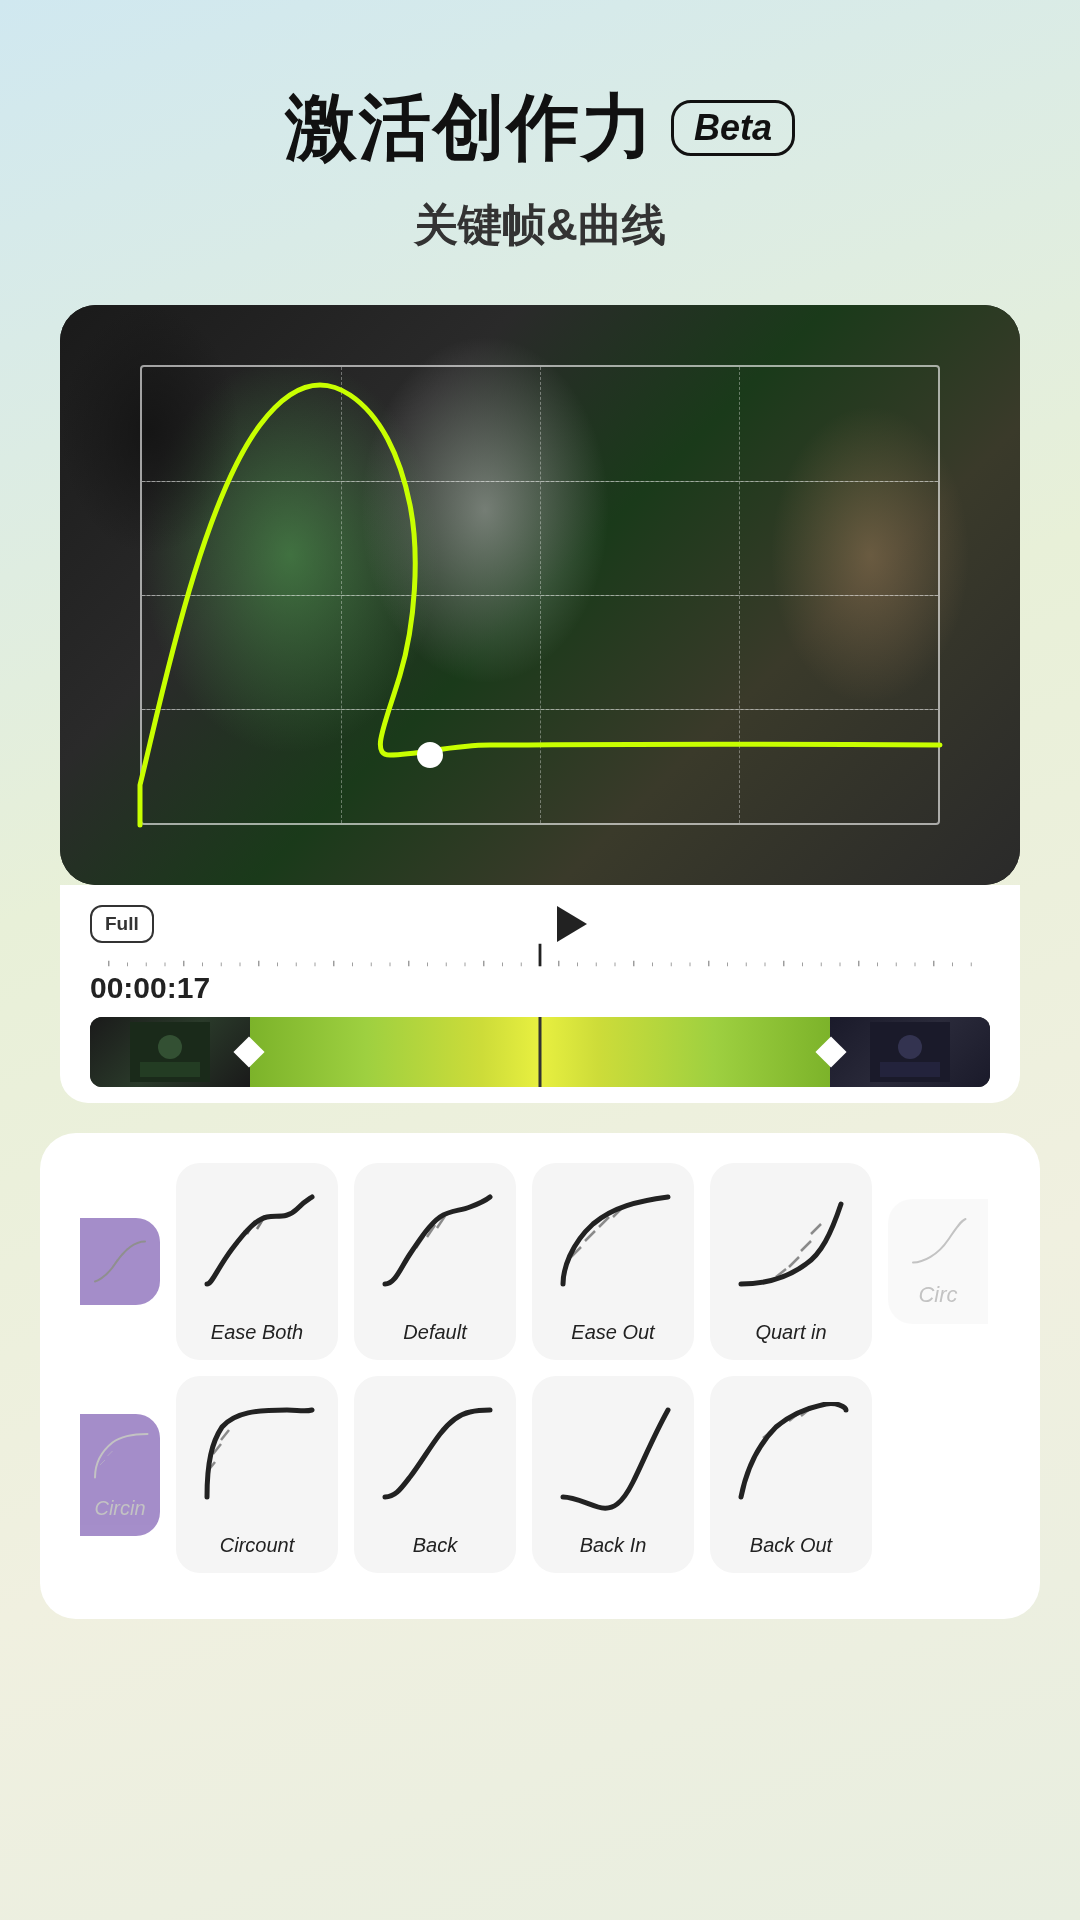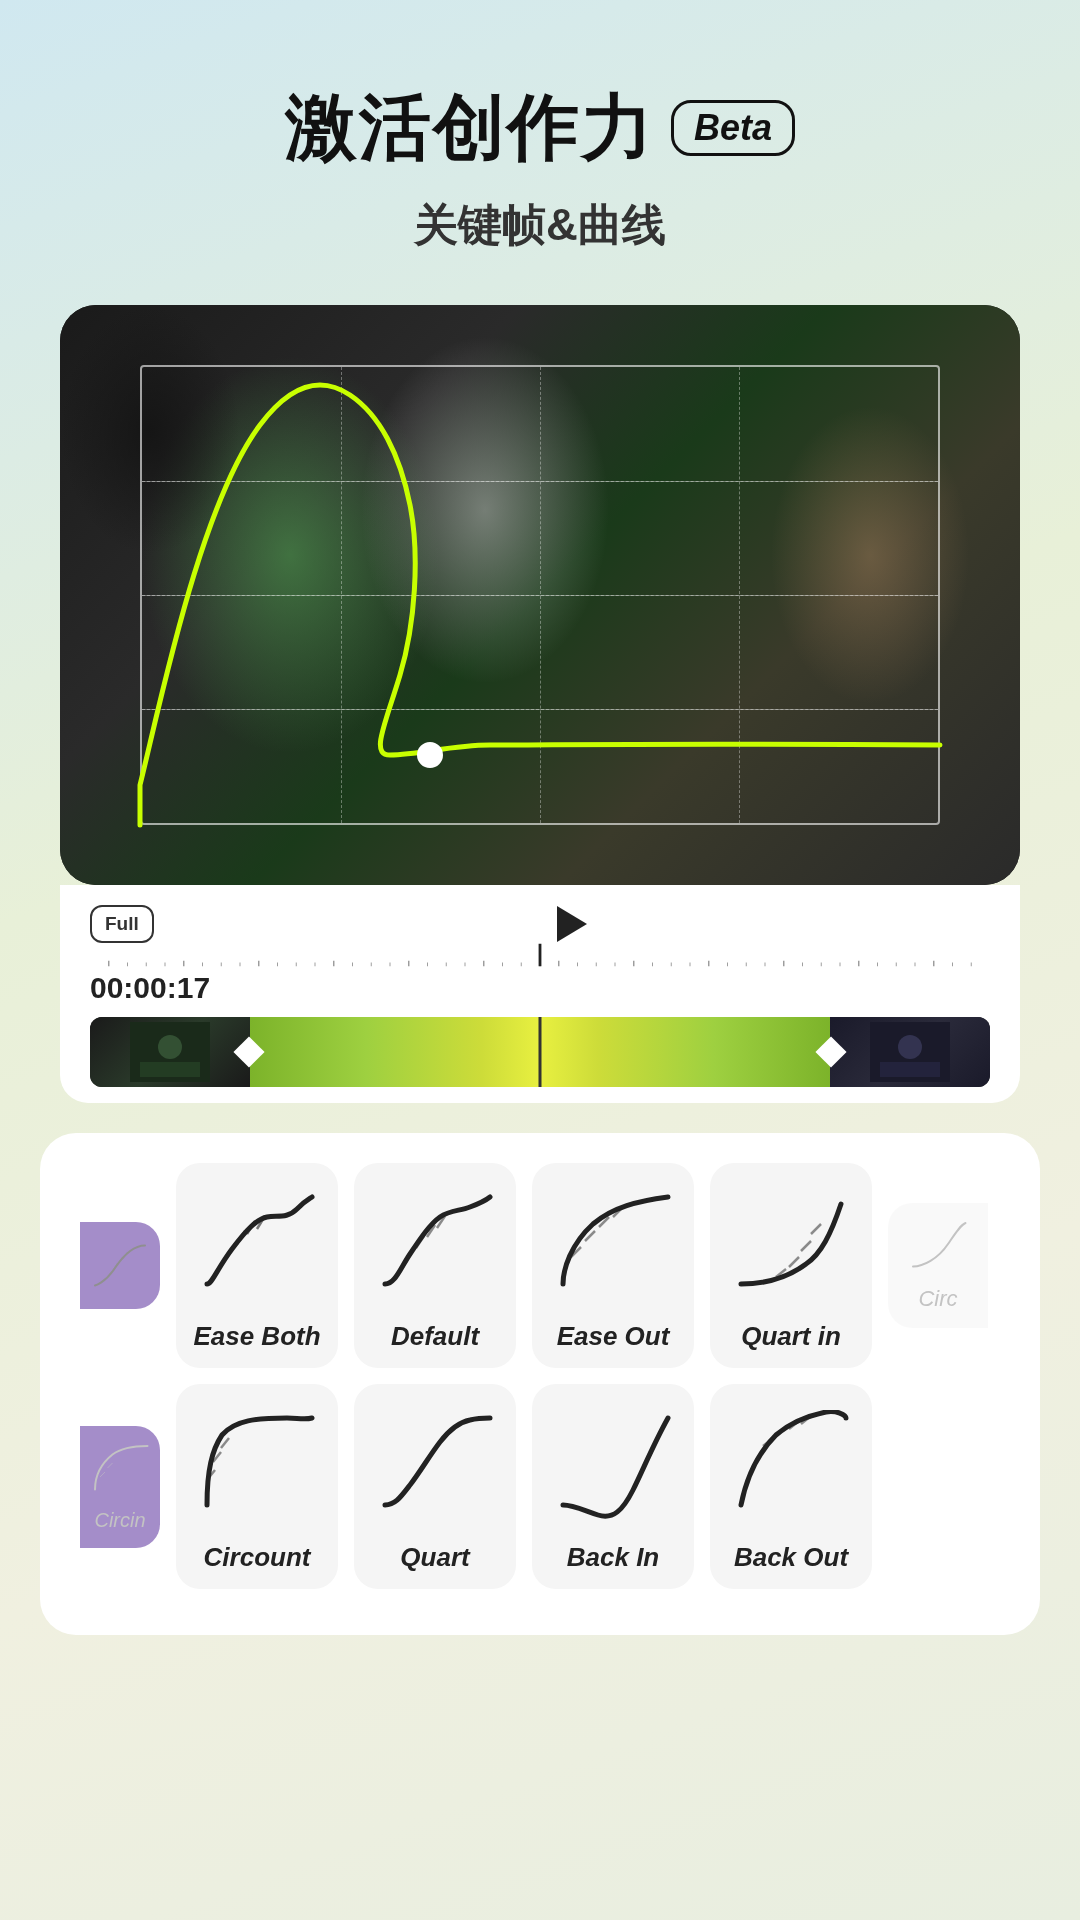--- a/index.html
+++ b/index.html
@@ -216,23 +216,23 @@
 
     .card-icon {
       width: 130px;
       height: 130px;
       display: flex;
       align-items: center;
       justify-content: center;
     }
 
     .card-label {
-      font-size: 26px;
+      font-size: 20px;
       font-style: italic;
-      font-weight: 700;
+      font-weight: 400;
       color: #222;
       text-align: center;
     }
 
     .card-svg {
       width: 120px;
       height: 110px;
     }
 
     .row-wrapper {
@@ -507,21 +507,21 @@
       <span class="card-label">Circount</span>
     </div>
 
     <div class="card">
       <div class="card-icon">
         <svg class="card-svg" viewBox="0 0 120 110">
 
           <path d="M 10 95 C 20 95 25 88 35 75 C 45 62 55 45 65 32 C 75 19 85 12 95 10 C 103 8 110 8 115 8" stroke="#222" stroke-width="5" fill="none" stroke-linecap="round" stroke-linejoin="round"></path>
         </svg>
       </div>
-      <span class="card-label">Quart</span>
+      <span class="card-label">Back</span>
     </div>
 
     <div class="card">
       <div class="card-icon">
         <svg class="card-svg" viewBox="0 0 120 110">
 
           <path d="M 10 95 C 20 95 30 100 45 105 C 60 110 70 100 80 80 C 90 60 100 35 115 8" stroke="#222" stroke-width="5" fill="none" stroke-linecap="round" stroke-linejoin="round"></path>
         </svg>
       </div>
       <span class="card-label">Back In</span>

